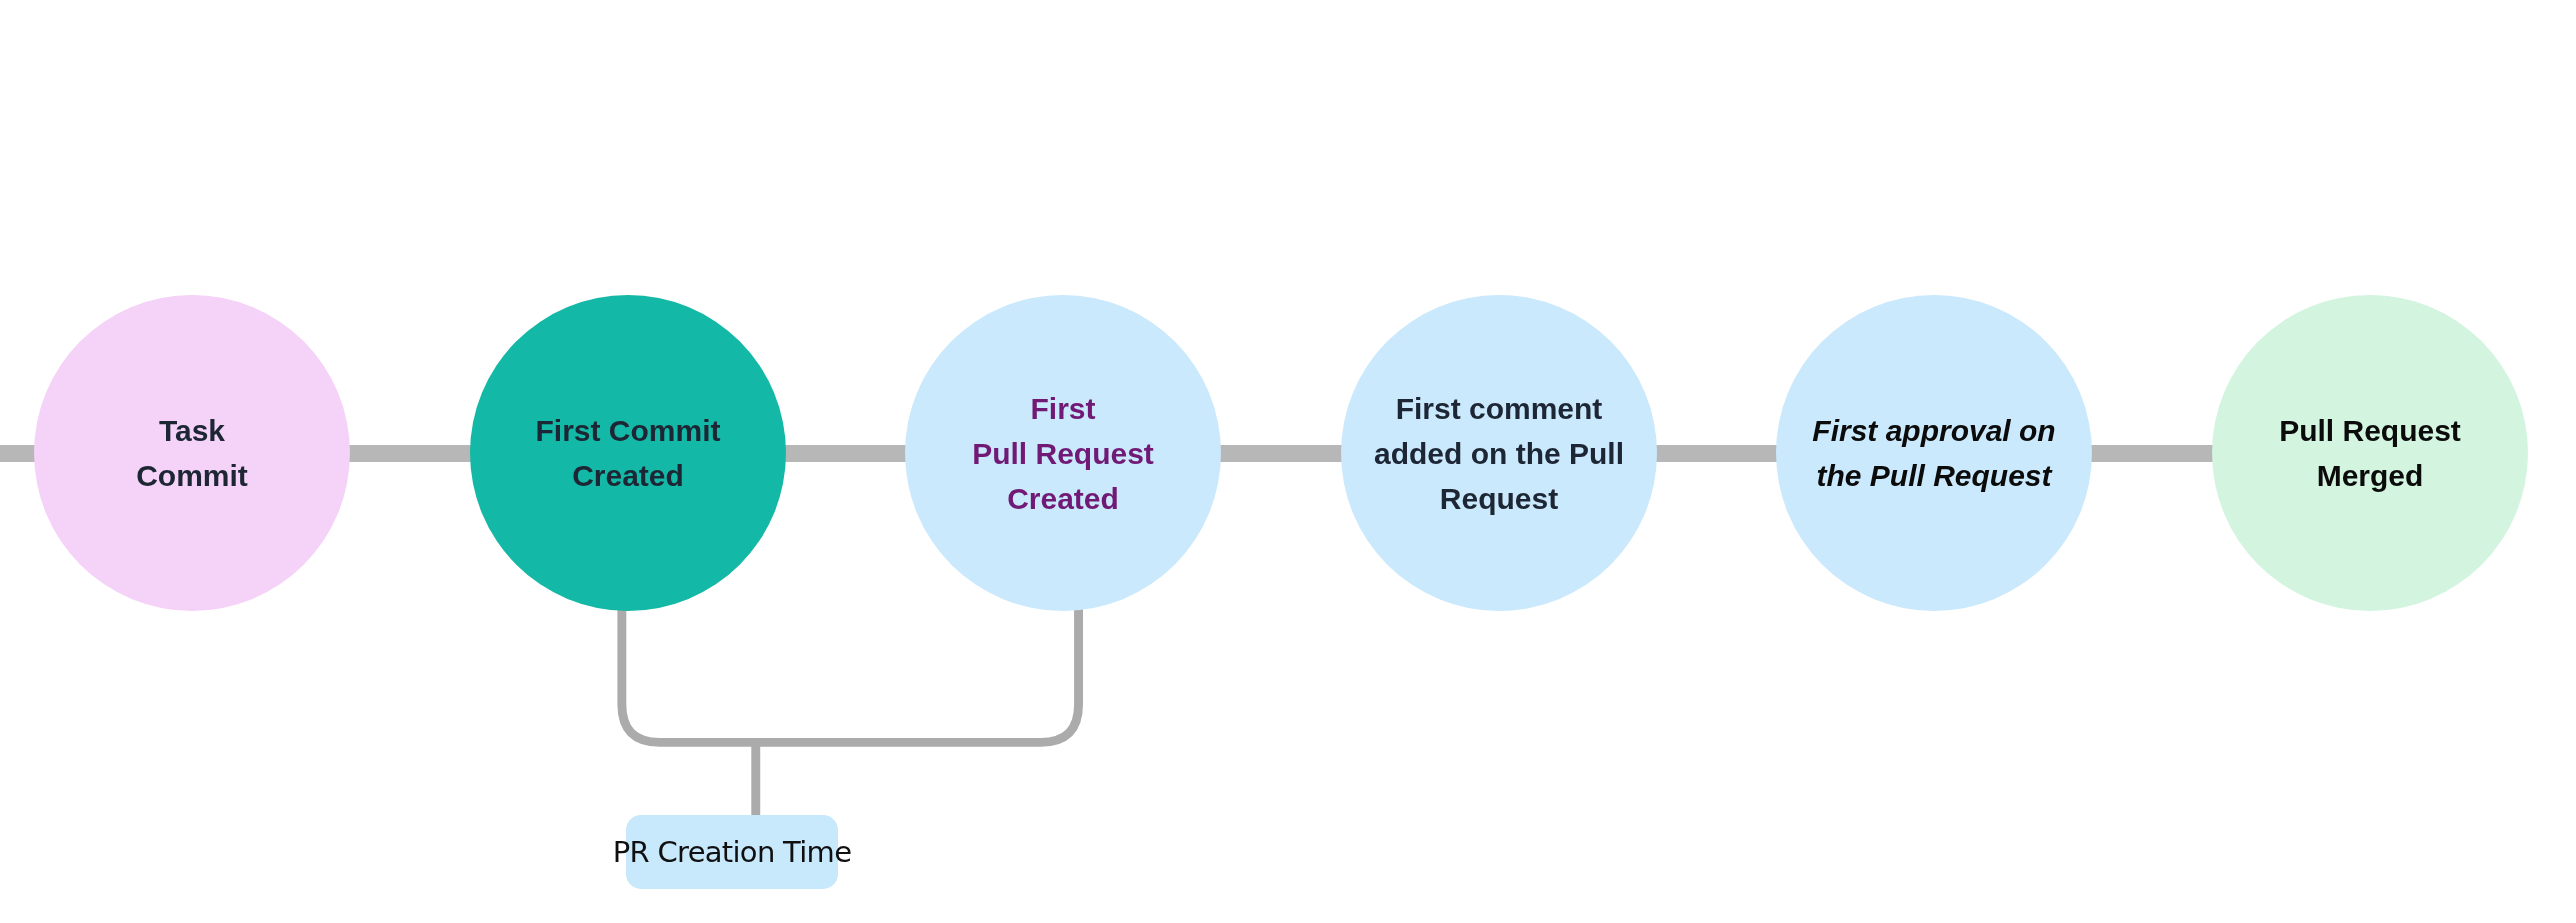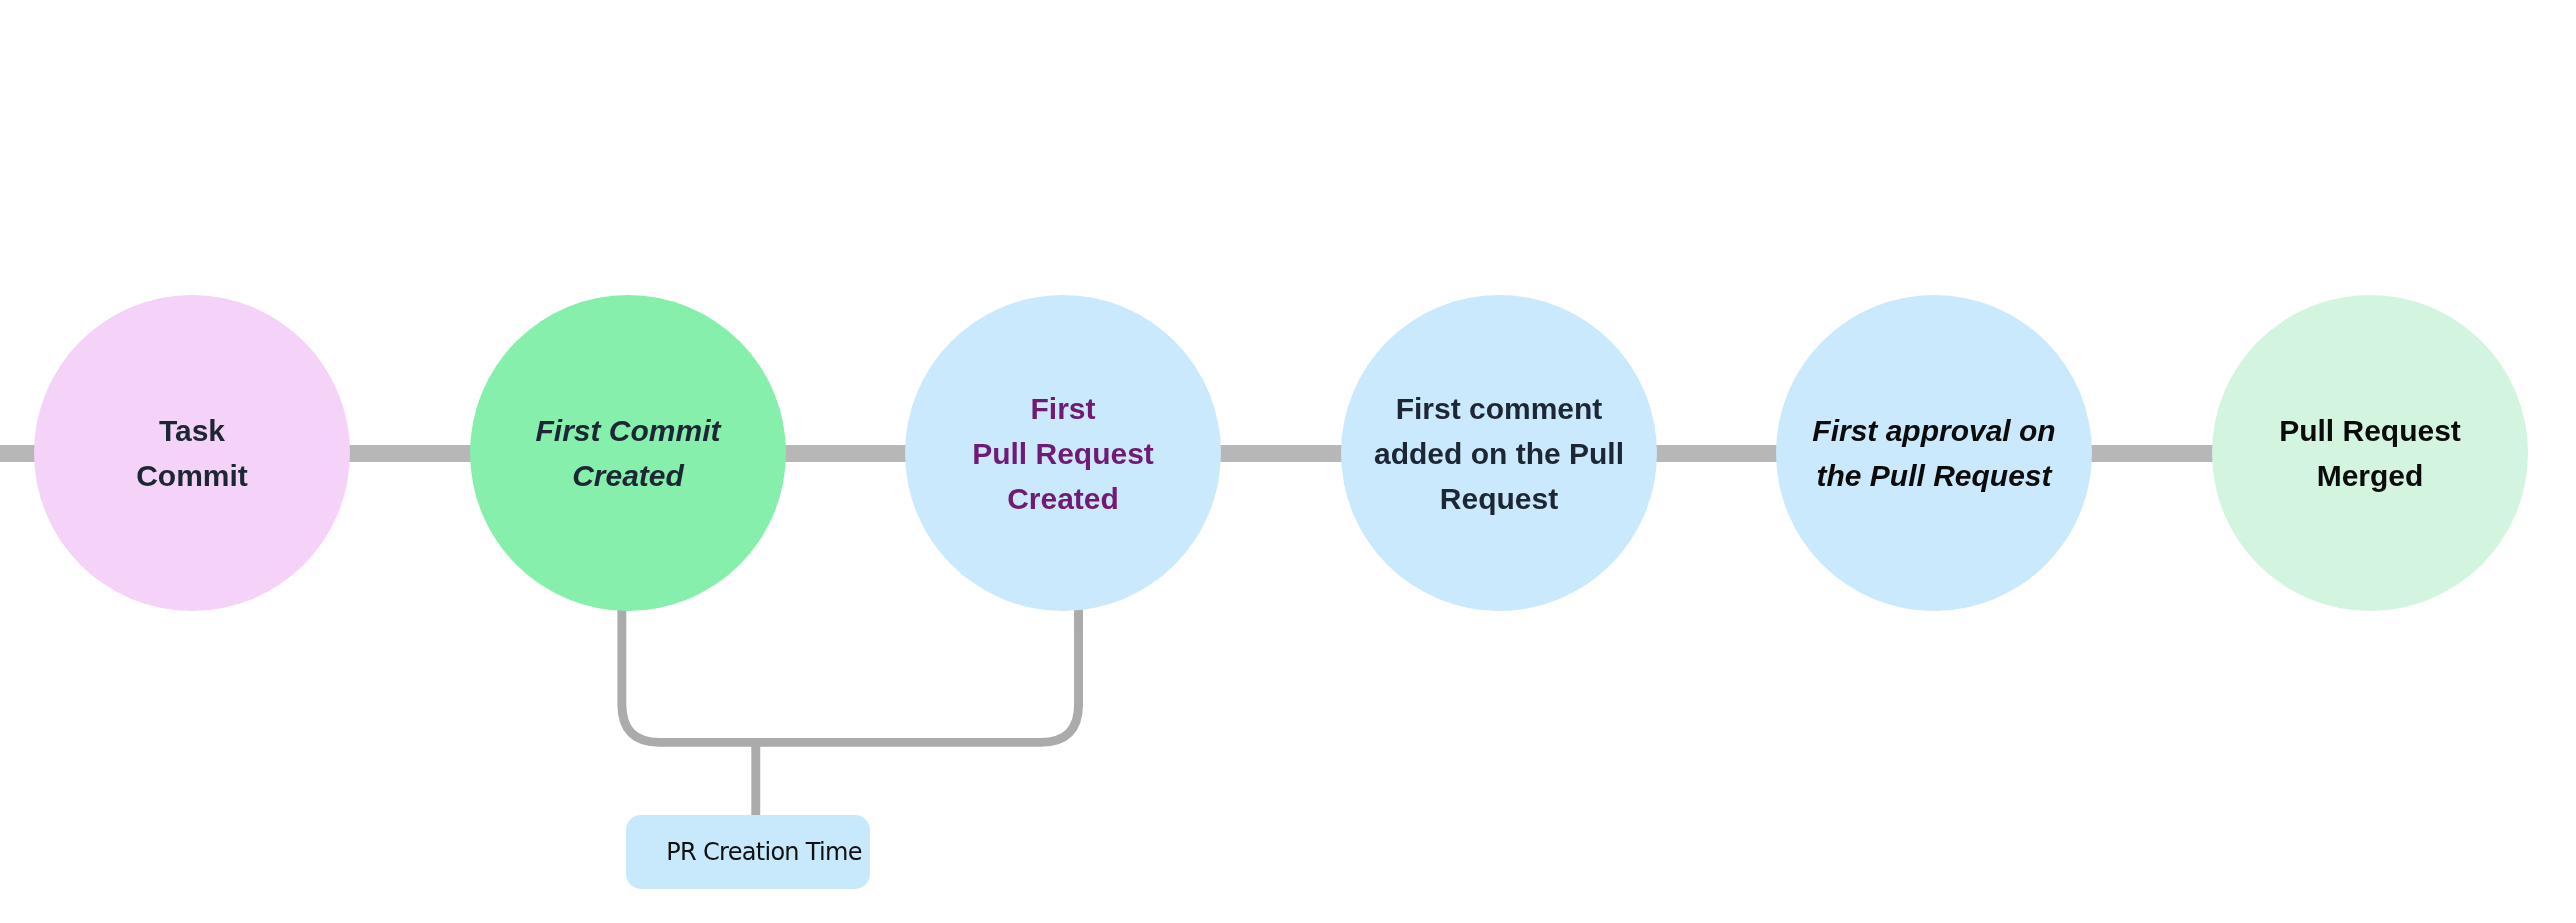--- a/index.html
+++ b/index.html
@@ -62,42 +62,41 @@
   .stage-pos-5 { left: 2212px; }
 
   .annotation-box {
     position: absolute;
     left: 626px; top: 815px;
     width: 212px; height: 74px;
     border-radius: 15px;
     display: flex; align-items: center; justify-content: center;
     z-index: 3;
     font-family: "DejaVu Sans", sans-serif;
-    font-size: 24px;
+    font-size: 29px;
     letter-spacing: -0.7px;
     white-space: nowrap;
-    padding-left: 32px;
   }
 </style>
 </head>
 <body>
 
 <div class="canvas">
 
   <div class="connector-line" style="background: rgb(183, 183, 183);"></div>
 
   <svg class="bracket-svg" viewBox="0 0 3750 1344" xmlns="http://www.w3.org/2000/svg">
     <path id="bracket-path" d="M 905 872 L 905 1026 Q 905 1081 960 1081 L 1515 1081 Q 1570 1081 1570 1026 L 1570 872" fill="none" stroke-width="13" stroke-linecap="butt" stroke="#ABABAB"></path>
     <path id="bracket-stem" d="M 1100 1081 L 1100 1190" fill="none" stroke-width="13" stroke-linecap="butt" stroke="#ABABAB"></path>
   </svg>
 
 
   <div class="stage-circle stage-pos-0" style="background: rgb(245, 210, 247); color: rgb(29, 38, 52);">Task
 Commit</div>
-  <div class="stage-circle stage-pos-1" style="background: #86efac; color: rgb(29, 38, 52); font-style: italic;">First Commit
+  <div class="stage-circle stage-pos-1" style="background: #14b8a6; color: rgb(29, 38, 52);">First Commit
 Created</div>
   <div class="stage-circle stage-pos-2" style="background: rgb(203, 233, 252); color: #701a75;">First
 Pull Request
 Created</div>
   <div class="stage-circle stage-pos-3" style="background: rgb(203, 233, 252); color: rgb(29, 38, 52);">First comment
 added on the Pull
 Request</div>
   <div class="stage-circle stage-pos-4" style="background: rgb(203, 233, 252); color: rgb(11, 11, 11);">First approval on
 the Pull Request</div>
   <div class="stage-circle stage-pos-5" style="background: rgb(211, 244, 223); color: rgb(11, 11, 11);">Pull Request

